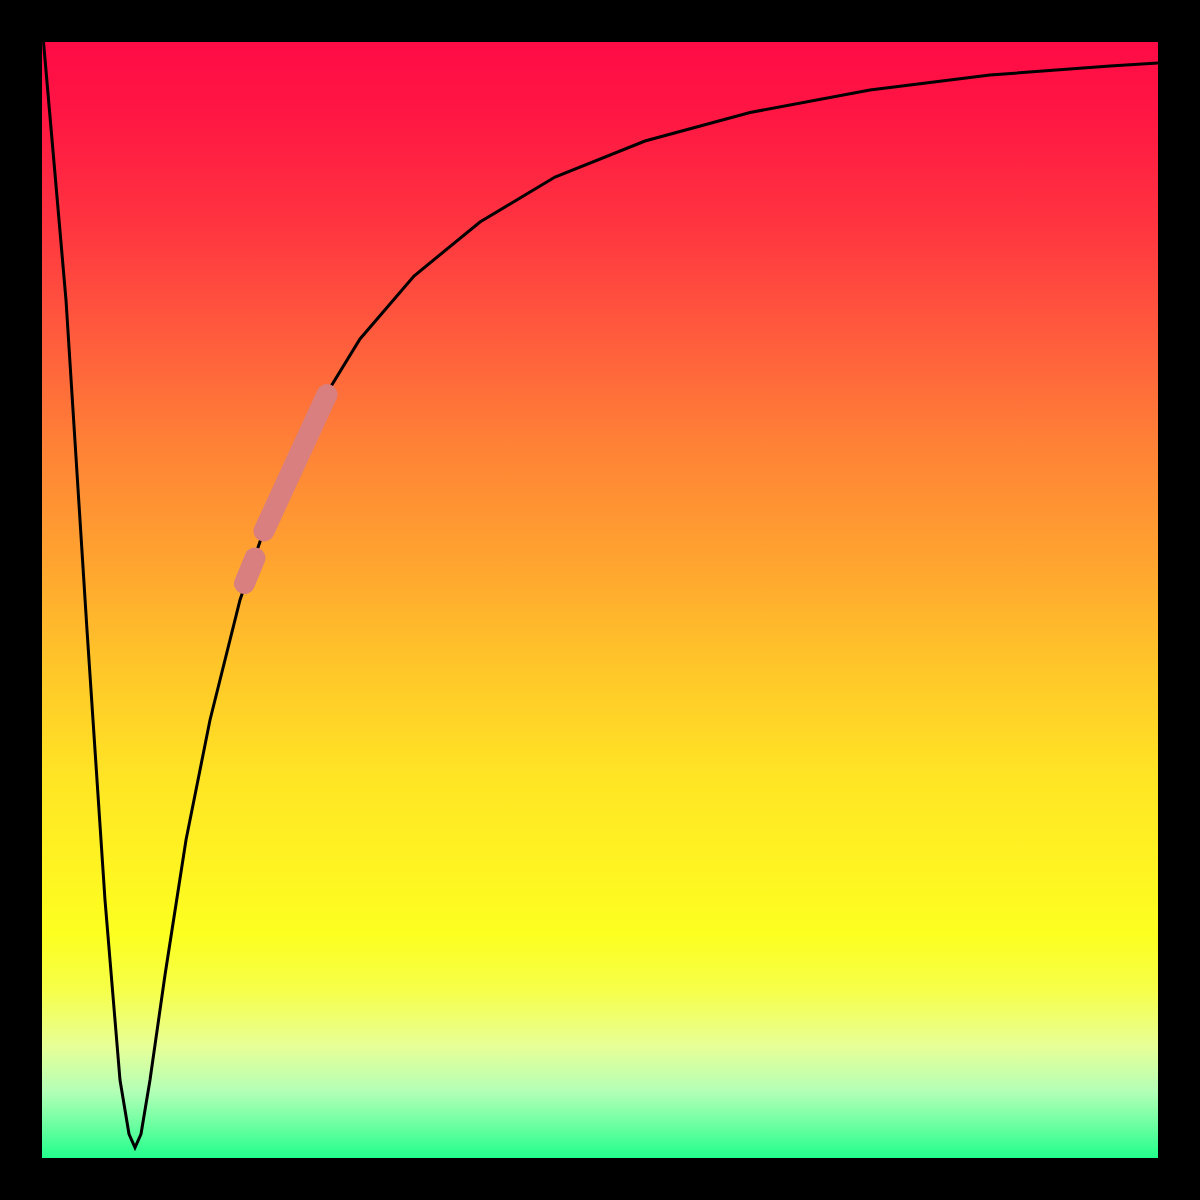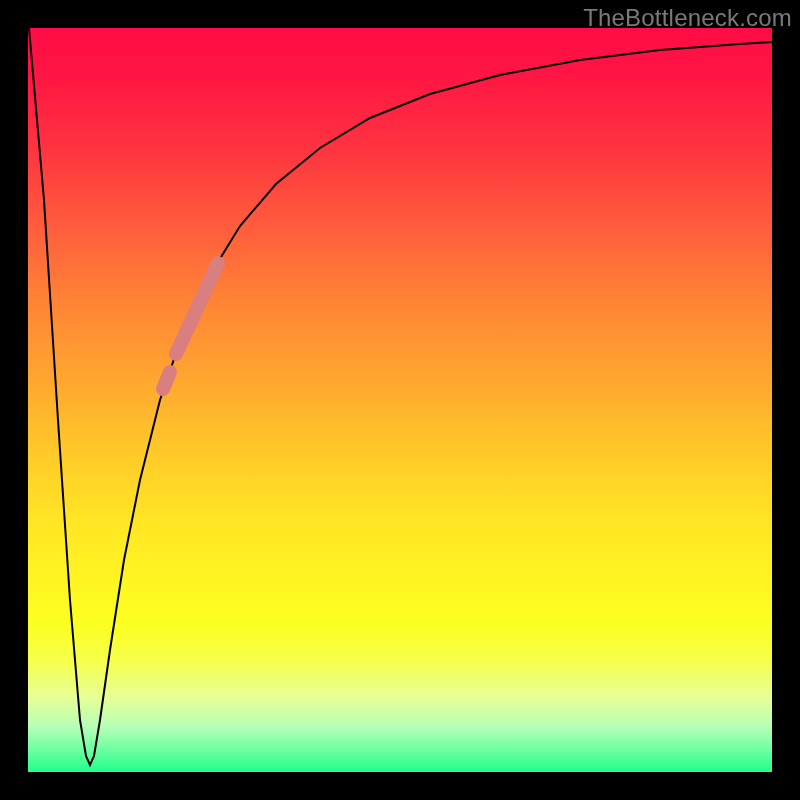--- a/index.html
+++ b/index.html
@@ -59,20 +59,19 @@
     height: 800px;
     pointer-events: none;
   }
 </style>
 </head>
 <body>
 
 <div class="stage">
   <div class="plot-bg"></div>
 
-  <div class="watermark">TheBottleneck.com</div>
 
   <svg class="curve-layer" viewBox="0 0 800 800" preserveAspectRatio="none">
     <path id="series-0" fill="none" d="M29 28 L44 200 L58 420 L70 600 L80 720 L86 756 L90 765 L94 756 L100 720 L110 650 L124 560 L140 480 L160 400 L184 330 L210 275 L240 226 L276 184 L320 148 L370 118 L430 94 L500 75 L580 60 L660 50 L740 44 L772 42" stroke="#000000" stroke-width="2"></path>
     <path id="series-1" fill="none" d="M176 354 L218 263" stroke="#d97f7f" stroke-width="14" stroke-linecap="round"></path>
     <path id="series-2" fill="none" d="M163 389 L170 372" stroke="#d97f7f" stroke-width="14" stroke-linecap="round"></path>
   </svg>
 </div>
 
 </body></html>

